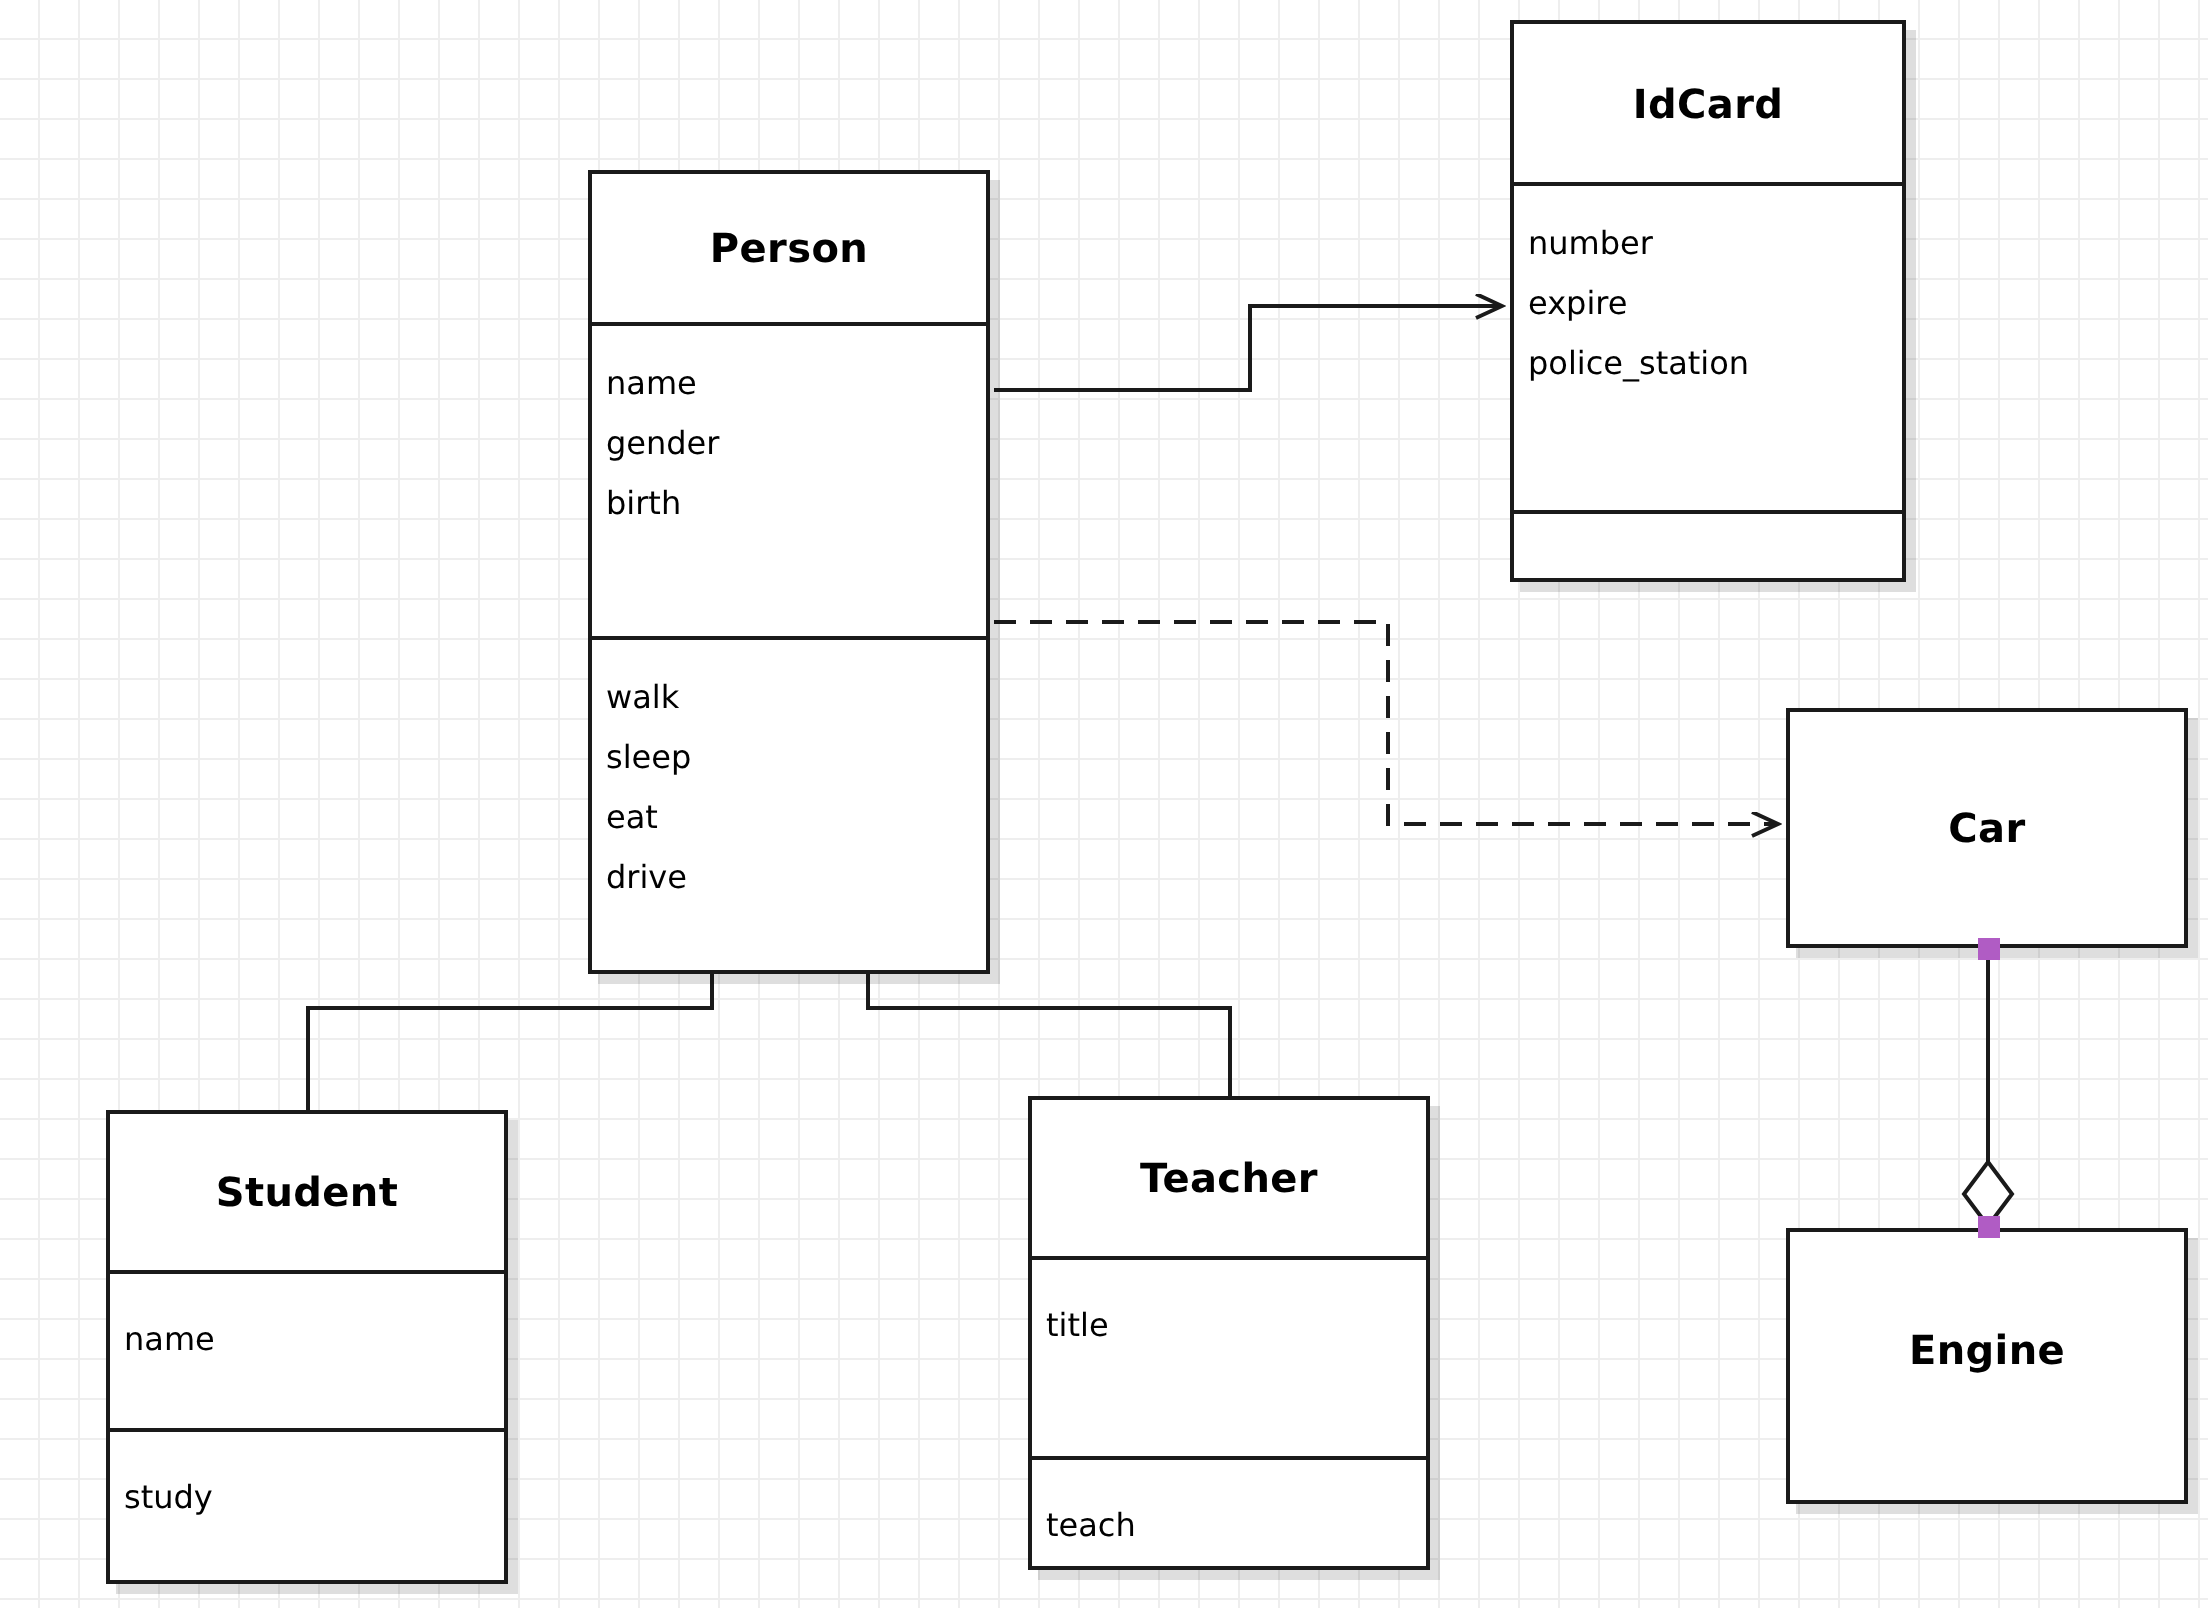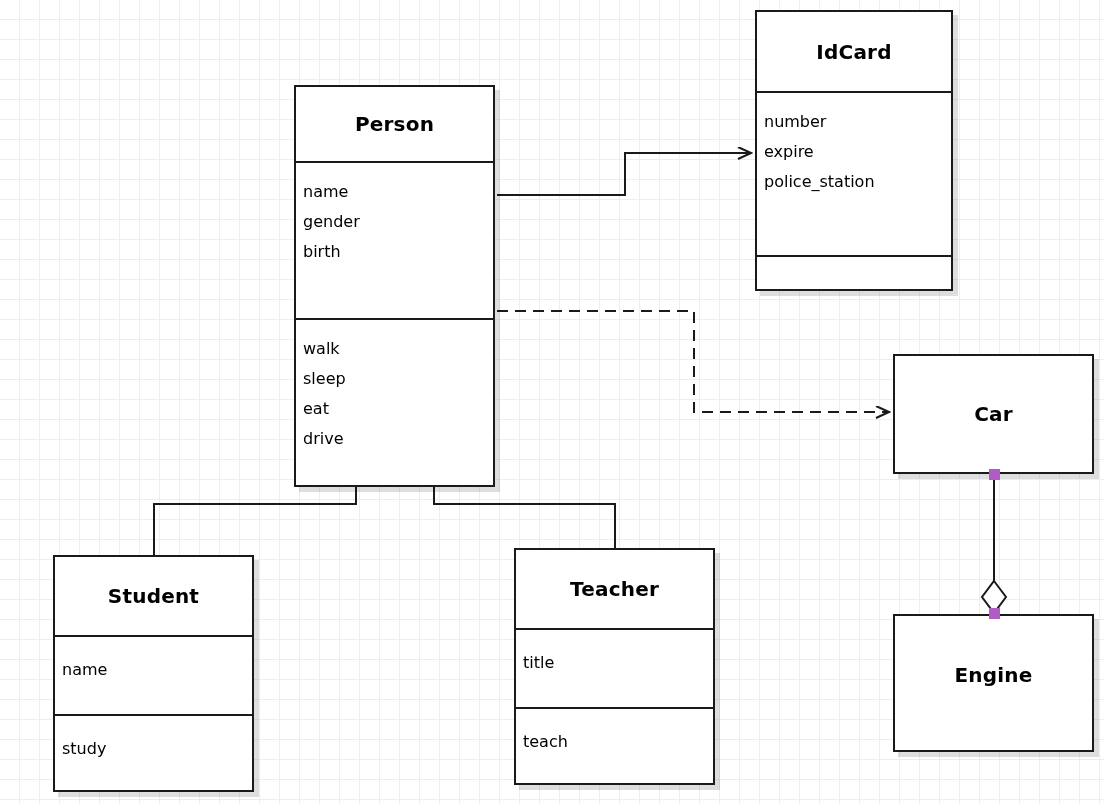--- a/index.html
+++ b/index.html
@@ -165,21 +165,21 @@
     </div>
   </div>
 
   <div class="uml-class" style="left:514px; top:548px; width:201px; height:237px;">
     <div class="compartment cmp-title" style="height:78px;">
       <span>Teacher</span>
     </div>
     <div class="compartment cmp-body single" style="height:79px;">
       <span class="member">title</span>
     </div>
-    <div class="compartment cmp-body single" style="height:76px;">
+    <div class="compartment cmp-body single" style="height:76px;margin-top:21px;">
       <span class="member">teach</span>
     </div>
   </div>
 
   <div class="handle" style="left:989px; top:469px;"></div>
   <div class="handle" style="left:989px; top:608px;"></div>
 
 </div>
 
 </body></html>

